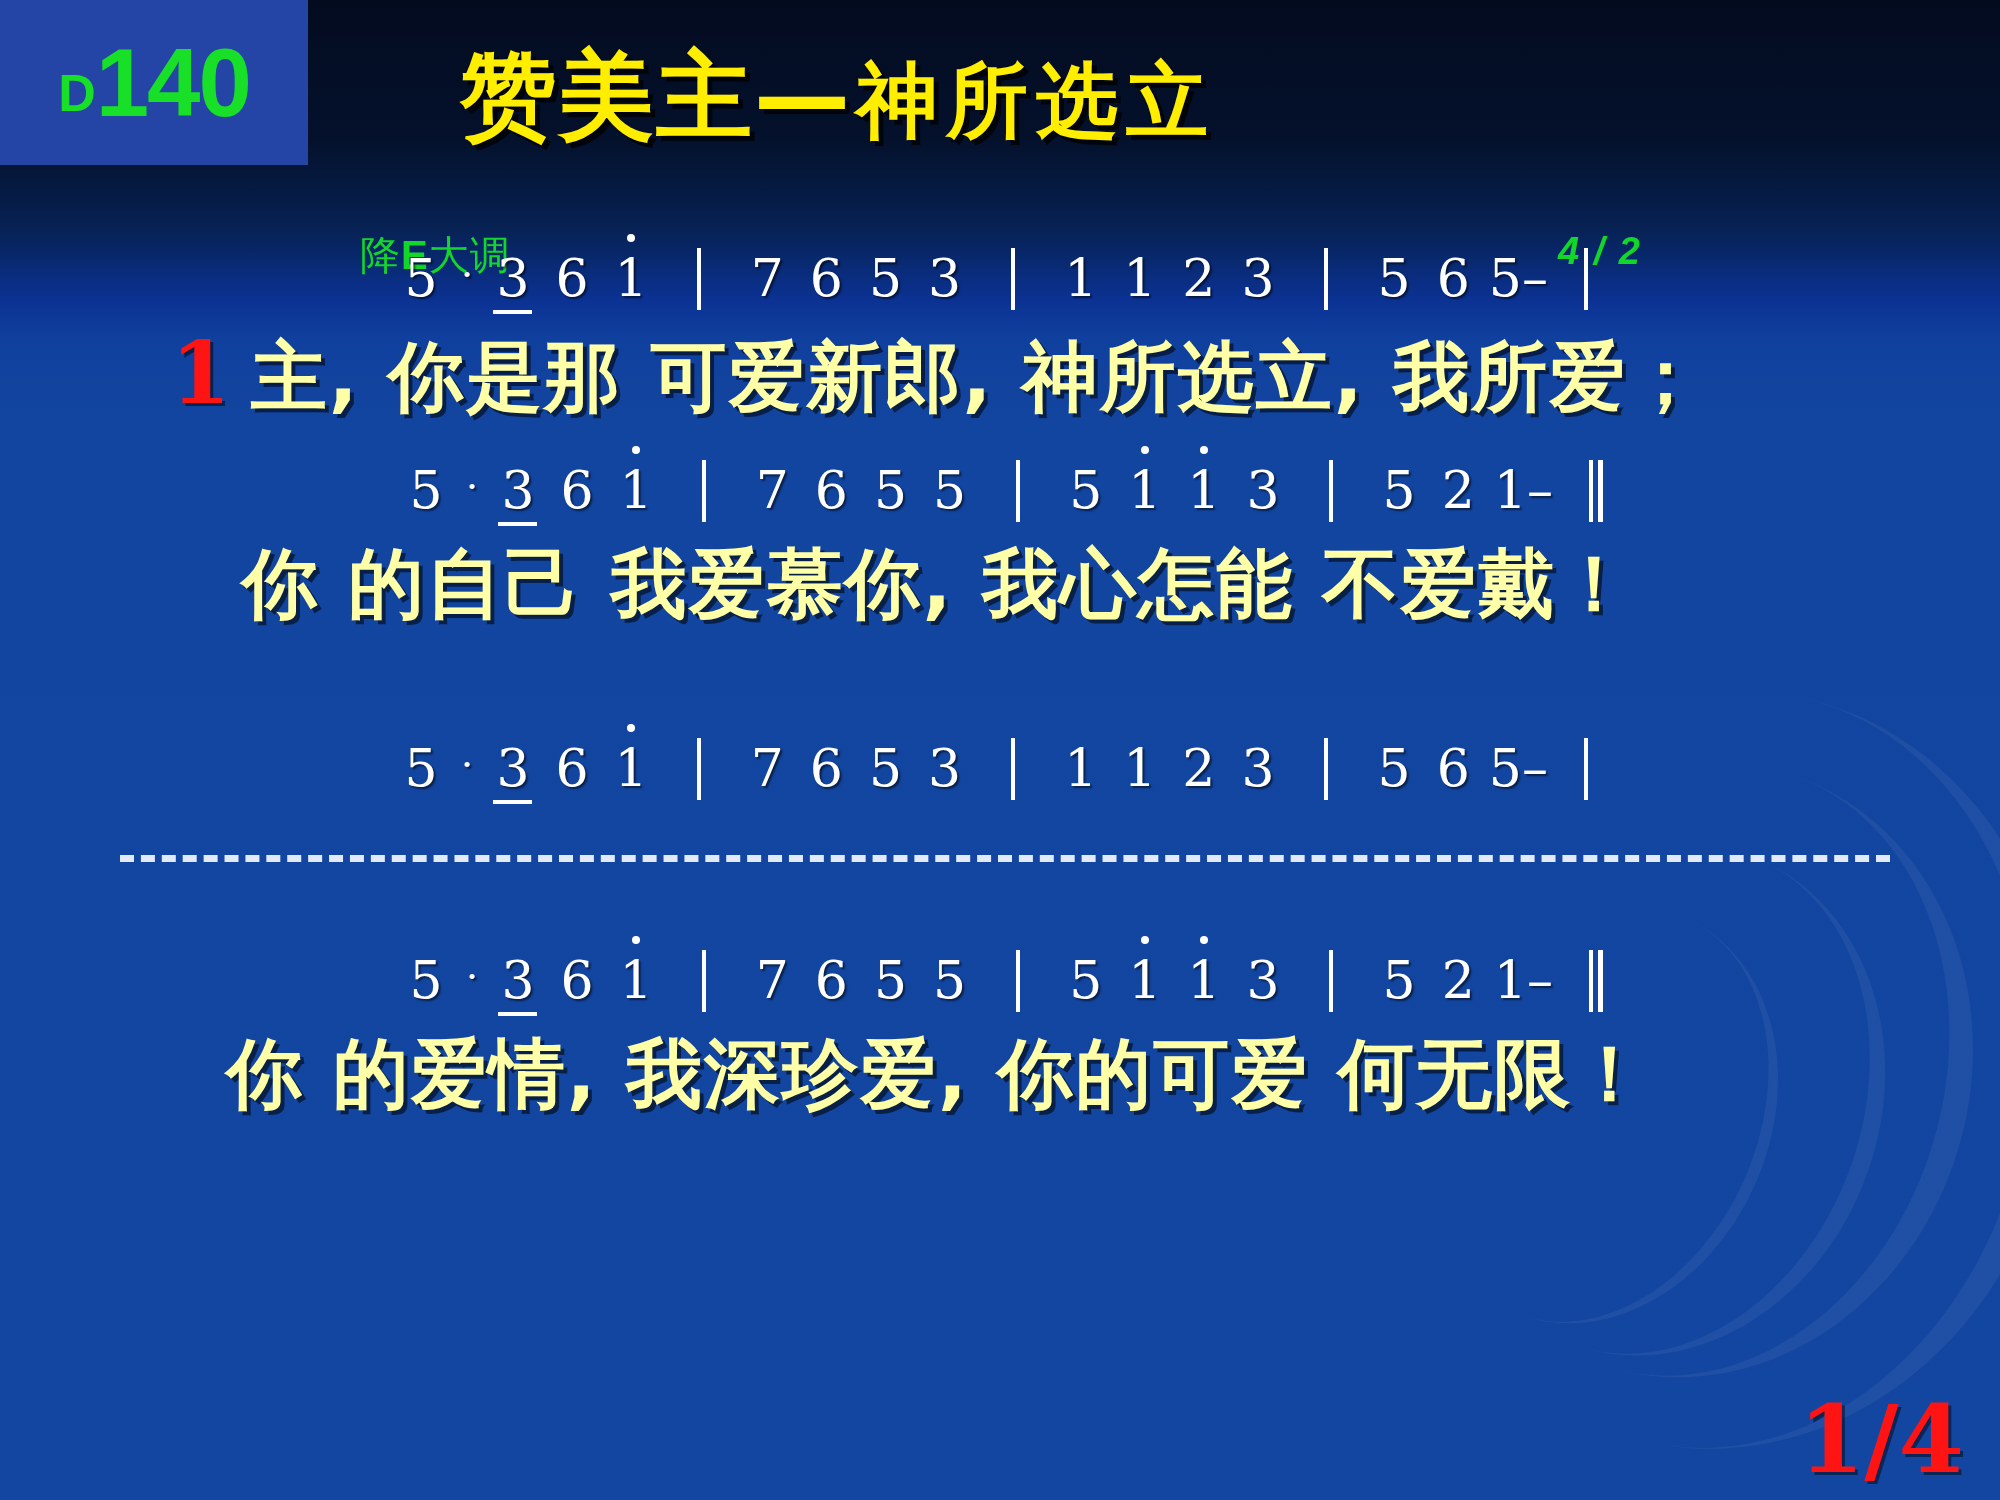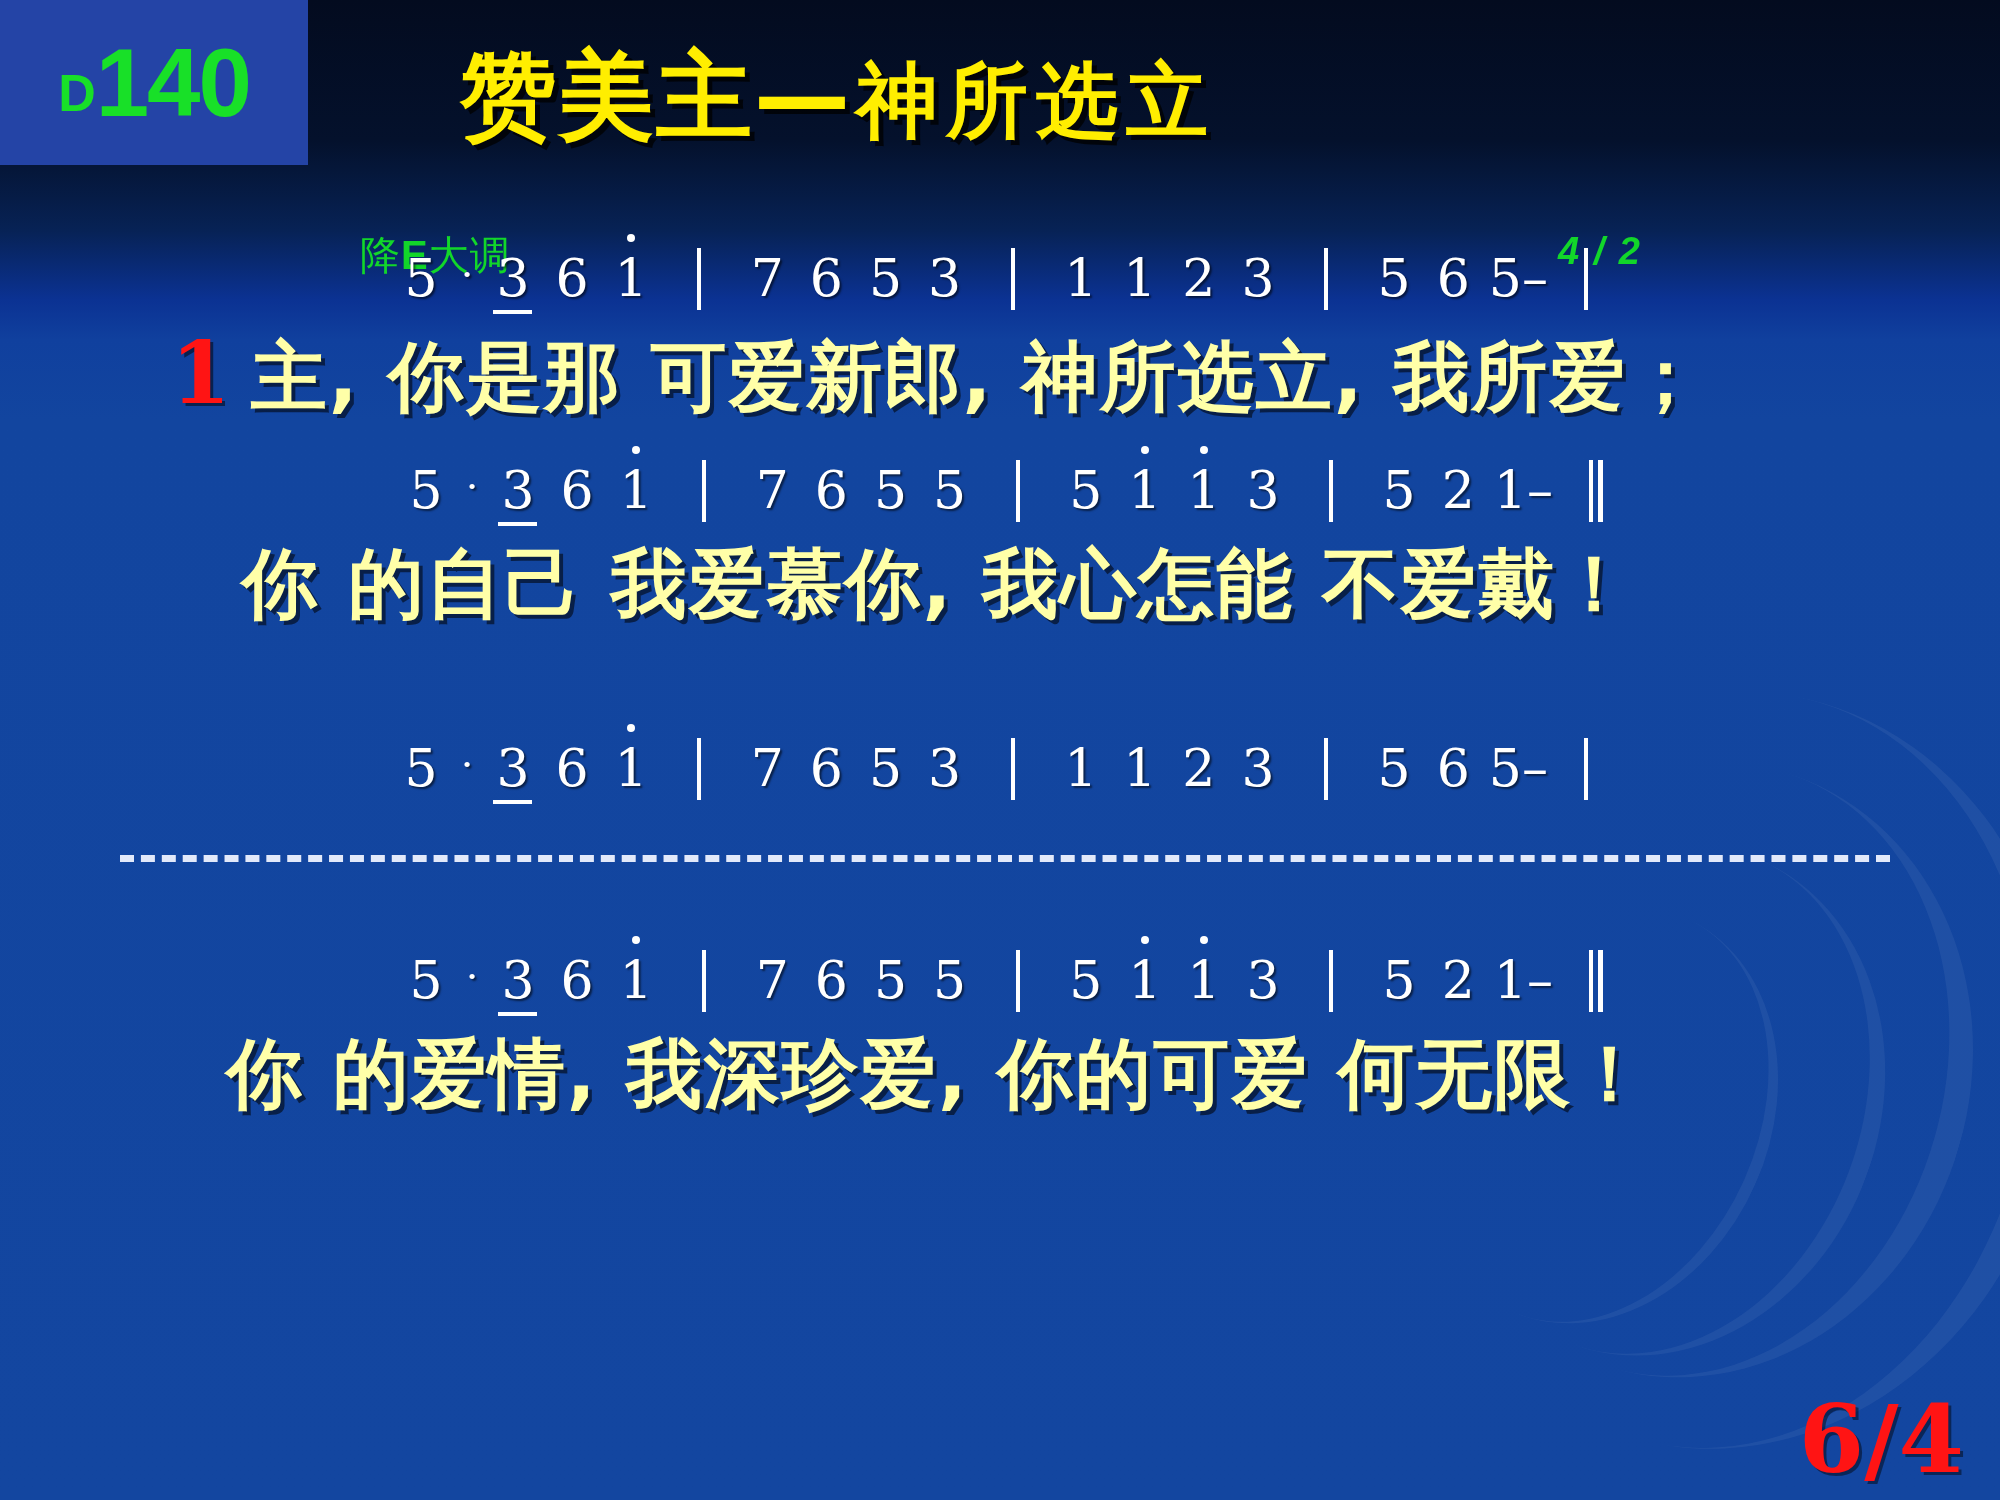--- a/index.html
+++ b/index.html
@@ -333,15 +333,15 @@
     <span class="measure">
       <span class="note">5</span><span class="note">2</span><span class="note tight">1</span><span class="dash">–</span>
     </span>
     <span class="bar final"></span>
   </div>
 
   <div class="lyrics" style="top:1024px">
     <span>你 的爱情, 我深珍爱, 你的可爱 何无限！</span>
   </div>
 
-  <div class="page-indicator">6/4</div>
+  <div class="page-indicator">1/4</div>
 
 </div>
 
 </body></html>

